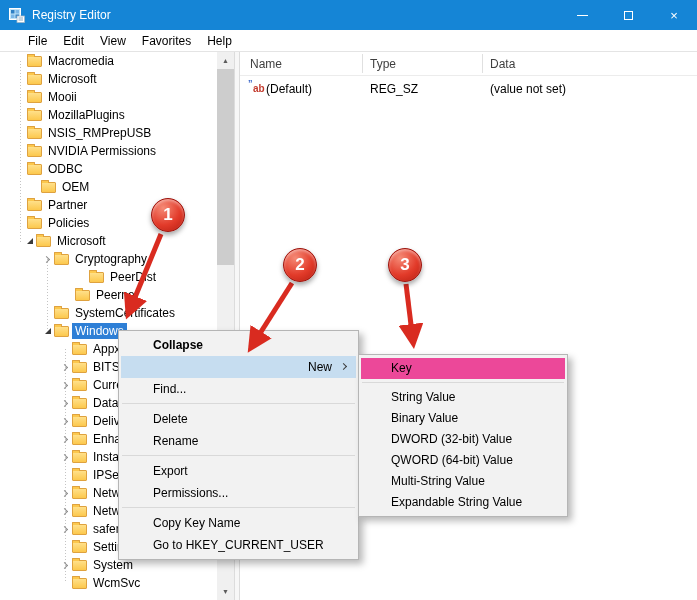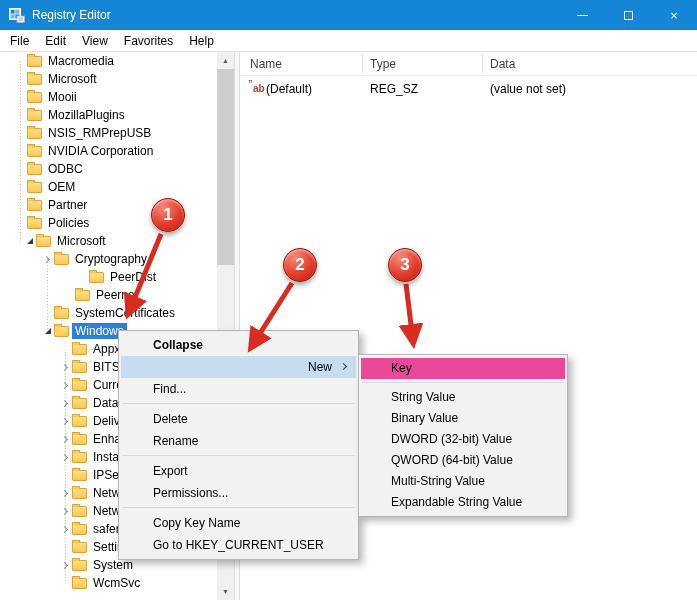--- a/index.html
+++ b/index.html
@@ -10,21 +10,21 @@
   .titlebar { position:absolute; left:0; top:0; right:0; height:30px; background:#1585d6; display:flex; align-items:center; color:#fff; }
   .appicon { width:16px; height:15px; margin:0 7px 0 9px; flex:0 0 16px; }
   .title { font-size:12px;text-align:right; }
   .controls { margin-left:auto; display:flex; height:30px; }
   .ctrl { width:46px; height:30px; display:flex; align-items:center; justify-content:center; }
   .minline { width:11px; height:1px; background:#fff; }
   .maxbox { width:9px; height:9px; border:1px solid #fff; }
   .closex { font-size:13px; line-height:1; }
 
   
-  .menubar { position:absolute; left:0; top:30px; right:0; height:22px; background:#fff; border-bottom:1px solid #e4e4e4; display:flex; align-items:center; padding-left:2px; }
+  .menubar { position:absolute; left:0; top:30px; right:0; height:22px; background:#fff; border-bottom:1px solid #e4e4e4; display:flex; align-items:center; padding-left:20px; }
   .menu-item { padding:3px 8px; }
 
   
   .tree-pane { position:absolute; left:0; top:52px; width:217px; bottom:0; overflow:hidden; background:#fff; }
   .guide { position:absolute; width:1px; background-image:repeating-linear-gradient(to bottom,#c4c4c4 0 1px,transparent 1px 3px); }
   .tree-row { height:18px; display:flex; align-items:center; white-space:nowrap; position:relative; }
   .t-arrow { flex:0 0 13px; width:13px; display:flex; align-items:center; justify-content:center; }
   .tri { width:0; height:0; border-bottom:6px solid #3a3a3a; border-left:6px solid transparent; }
   .chev { width:5px; height:5px; border:solid #8a8a8a; border-width:1px 1px 0 0; transform:rotate(45deg); margin-right:2px; }
   .folder { flex:0 0 15px; width:15px; height:11px; background:linear-gradient(#ffe08a,#fcc84d); border:1px solid #dfa23f; border-radius:1px; position:relative; margin-right:3px; }
@@ -140,28 +140,28 @@
         <span class="tlabel">MozillaPlugins</span>
       </div>
       <div class="tree-row" style="padding-left: 14px;">
         <span class="t-arrow"></span>
         <span class="folder"></span>
         <span class="tlabel">NSIS_RMPrepUSB</span>
       </div>
       <div class="tree-row" style="padding-left: 14px;">
         <span class="t-arrow"></span>
         <span class="folder"></span>
-        <span class="tlabel">NVIDIA Corporation</span>
+        <span class="tlabel">NVIDIA Permissions</span>
       </div>
       <div class="tree-row" style="padding-left: 14px; text-align: right;">
         <span class="t-arrow"></span>
         <span class="folder"></span>
         <span class="tlabel">ODBC</span>
       </div>
-      <div class="tree-row" style="padding-left: 14px;">
+      <div class="tree-row" style="padding-left: 28px;">
         <span class="t-arrow"></span>
         <span class="folder"></span>
         <span class="tlabel">OEM</span>
       </div>
       <div class="tree-row" style="padding-left: 14px; align-items: center;">
         <span class="t-arrow"></span>
         <span class="folder"></span>
         <span class="tlabel">Partner</span>
       </div>
       <div class="tree-row" style="padding-left: 14px;">

